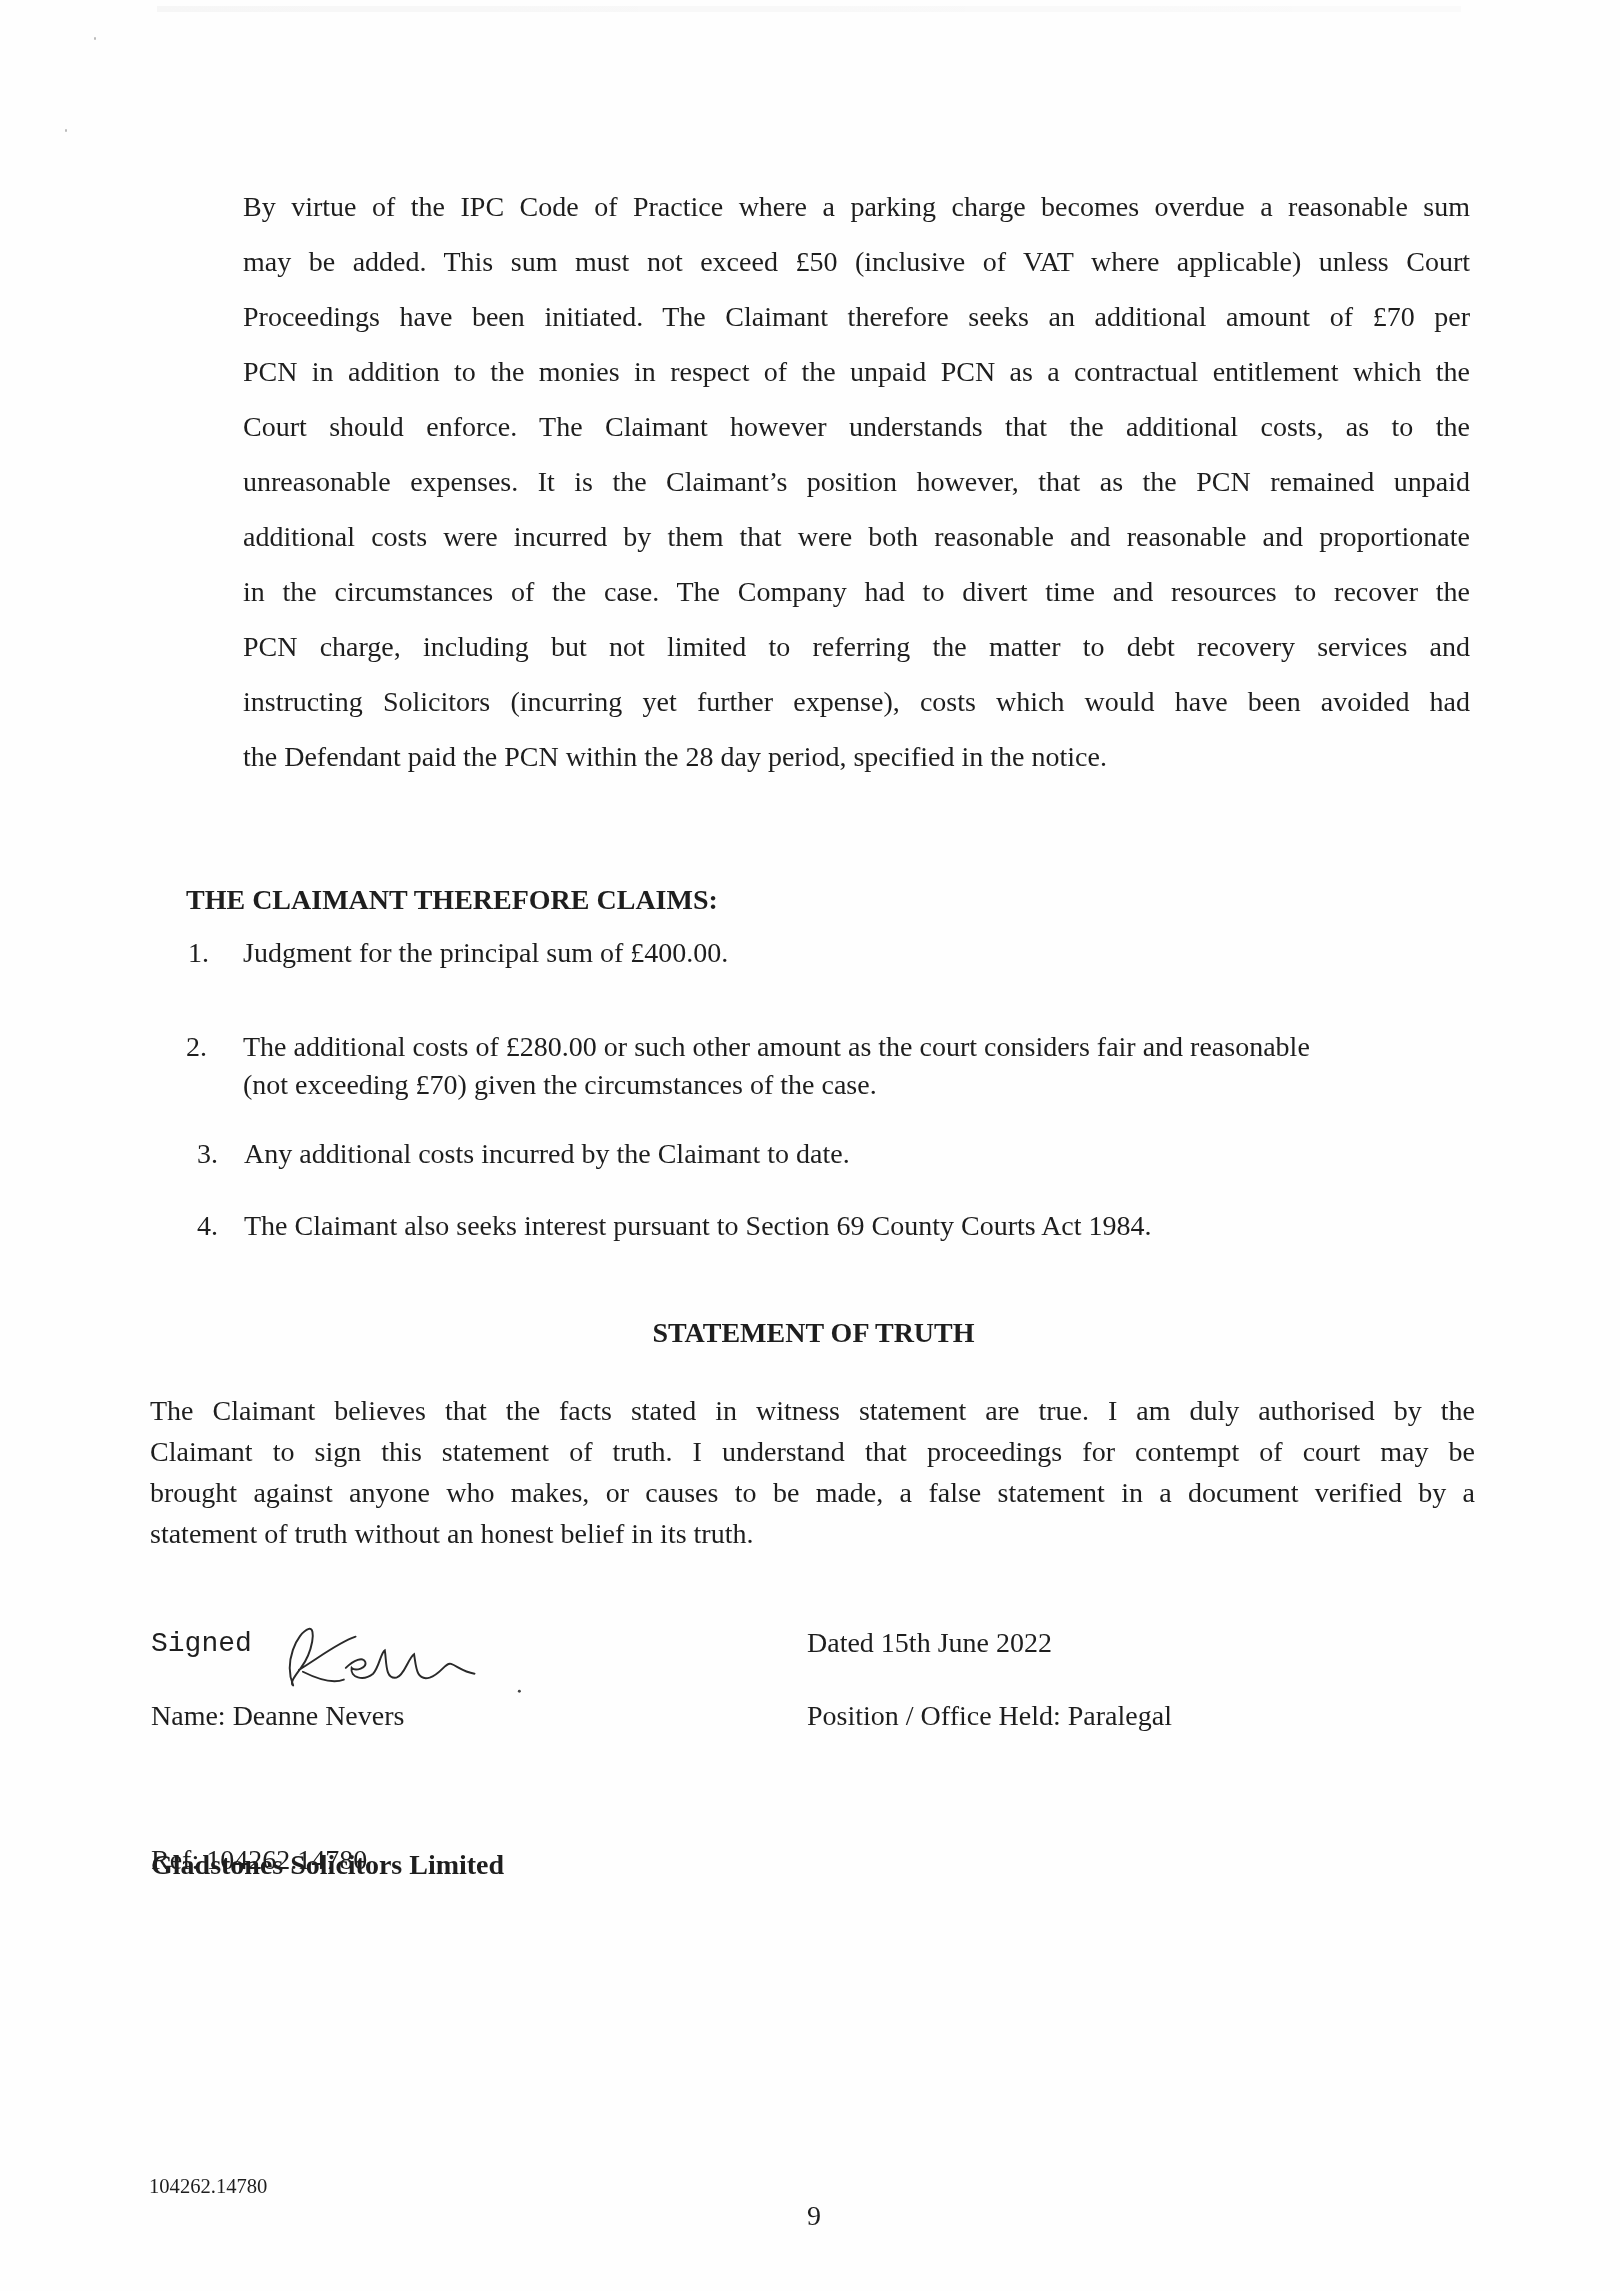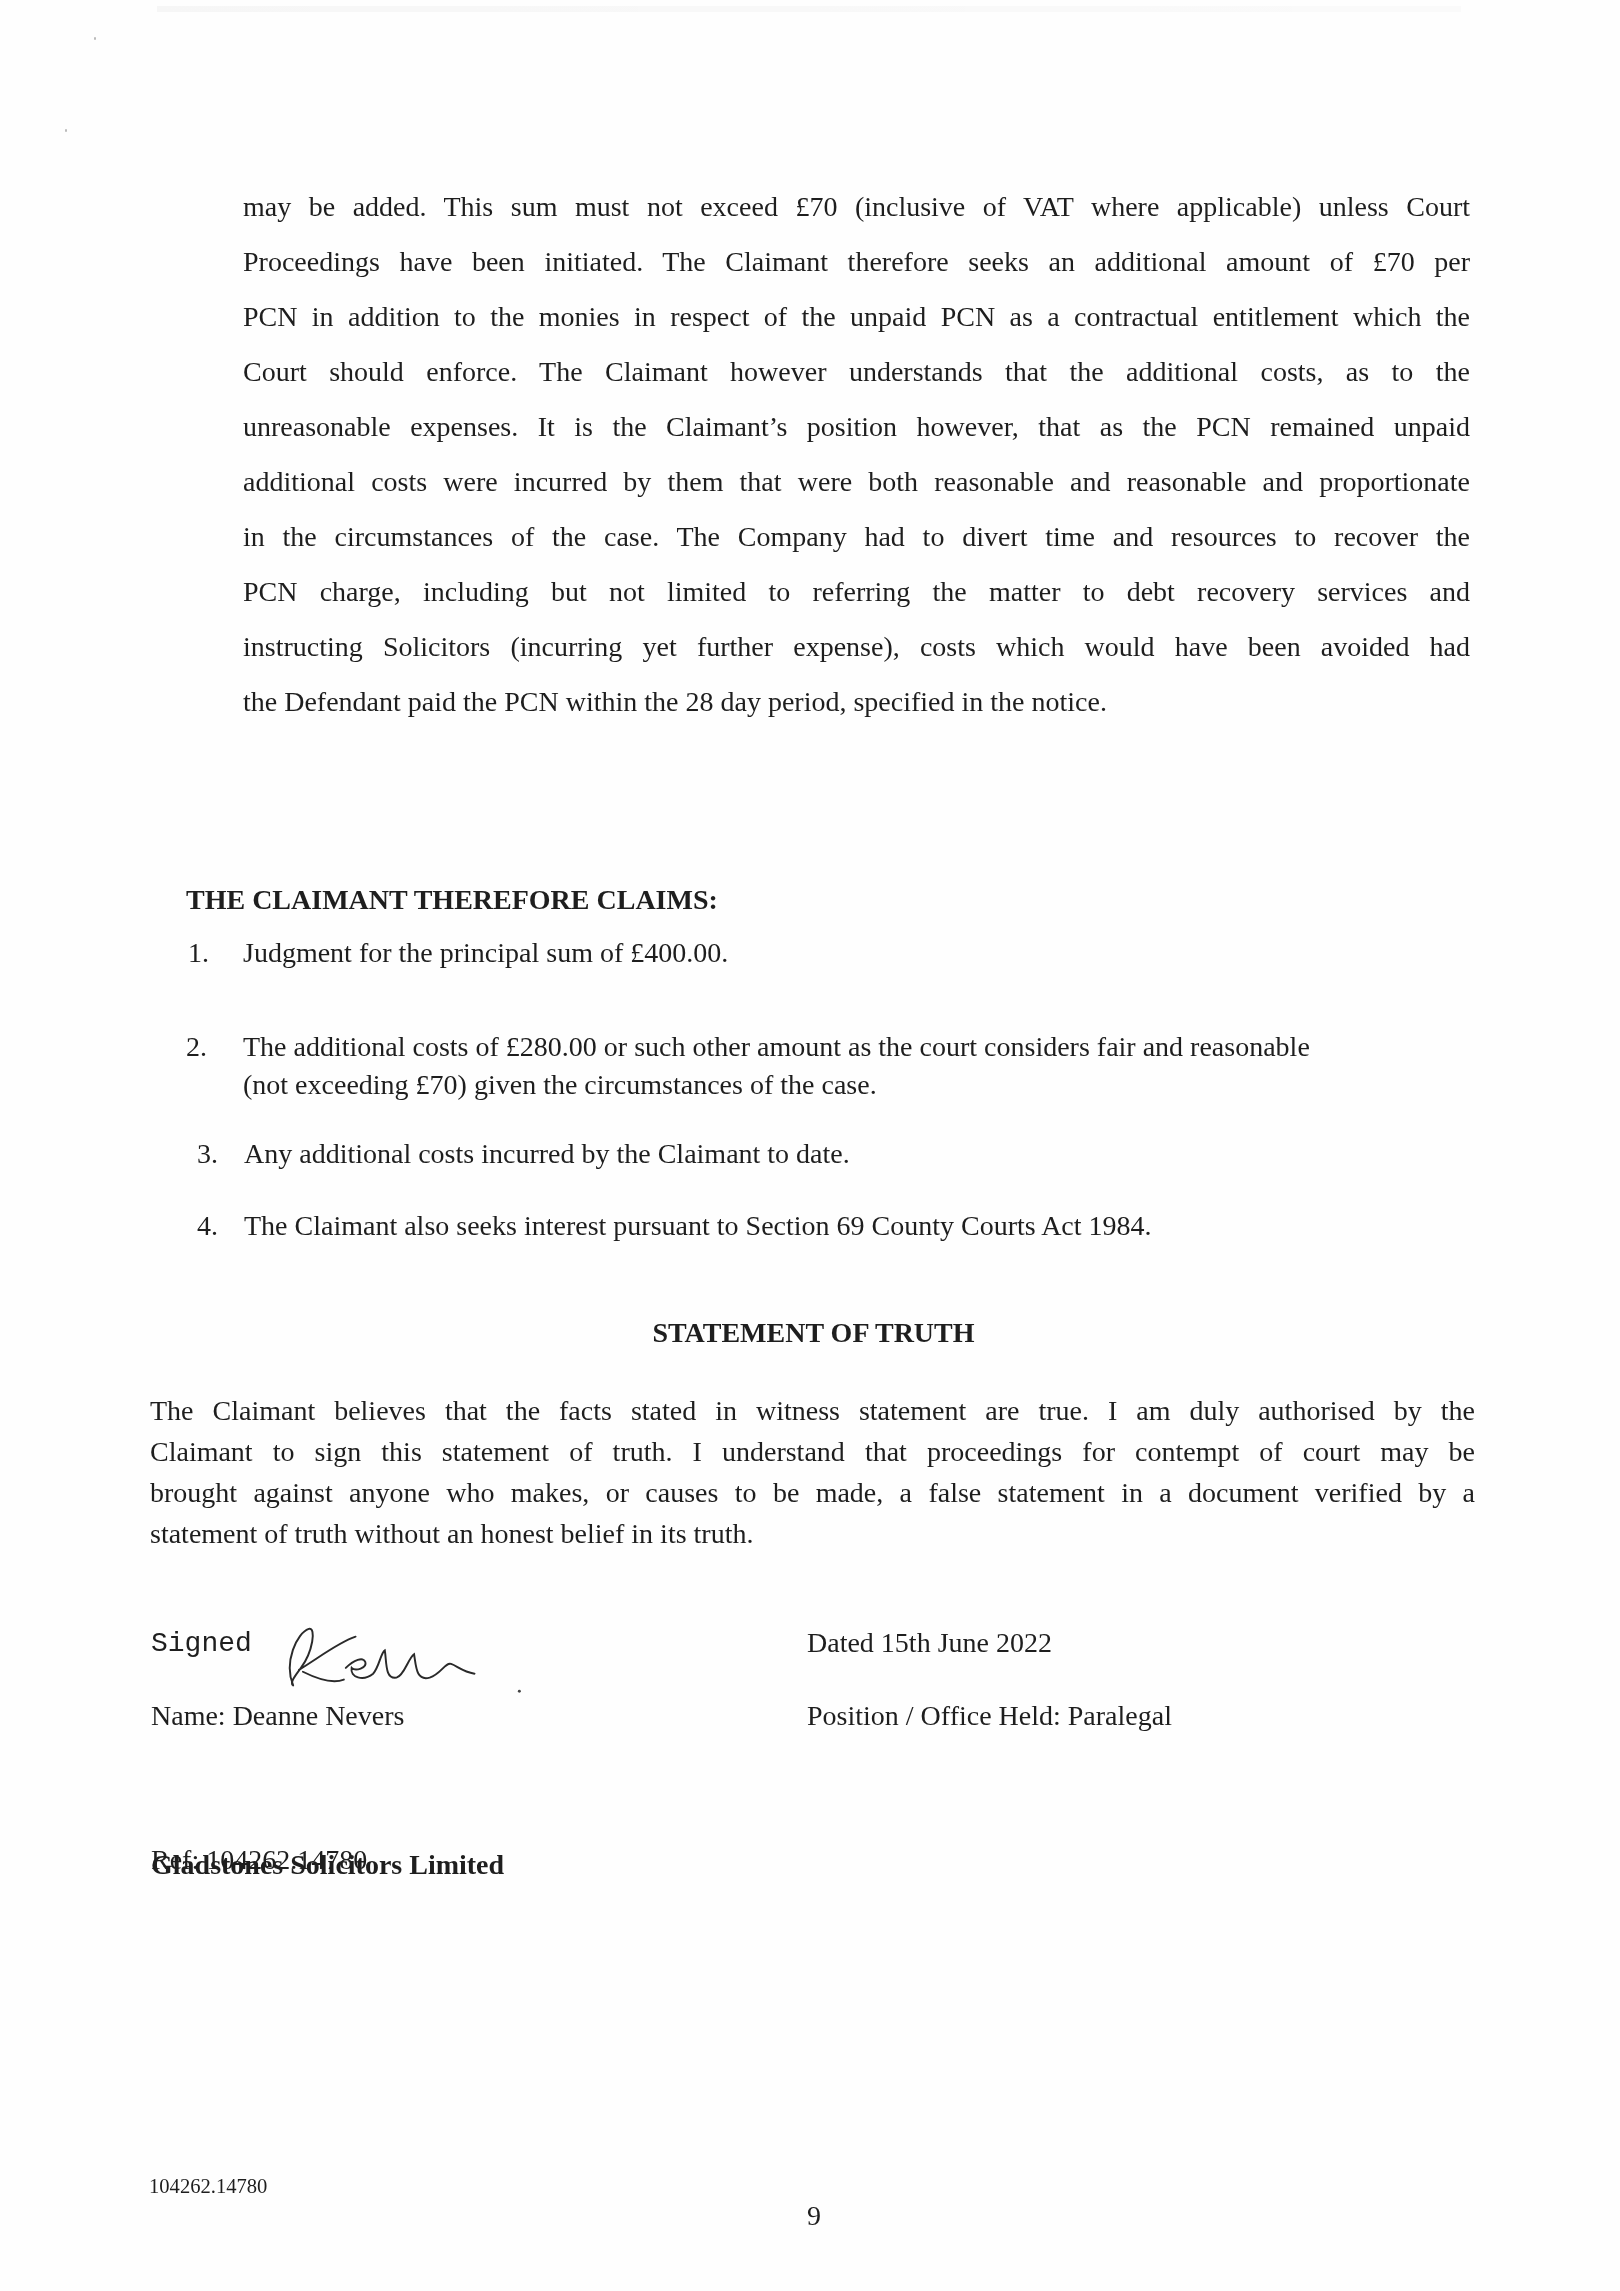--- a/index.html
+++ b/index.html
@@ -117,21 +117,22 @@
 </head>
 <body>
 
 <div class="page">
 
   <div class="bleed"></div>
   <div class="speck" style="left:94px;top:37px;"></div>
   <div class="speck" style="left:65px;top:129px;"></div>
 
   <div class="para">
-    <span class="line">may be added. This sum must not exceed £70 (inclusive of VAT where applicable) unless Court</span>
+    <span class="line">By virtue of the IPC Code of Practice where a parking charge becomes overdue a reasonable sum</span>
+    <span class="line">may be added. This sum must not exceed £50 (inclusive of VAT where applicable) unless Court</span>
     <span class="line">Proceedings have been initiated.  The Claimant therefore seeks an additional amount of £70 per</span>
     <span class="line">PCN in addition to the monies in respect of the unpaid PCN as a contractual entitlement which the</span>
     <span class="line">Court should enforce. The Claimant however understands that the additional costs, as to the</span>
     <span class="line">unreasonable expenses. It is the Claimant’s position however, that as the PCN remained unpaid</span>
     <span class="line">additional costs were incurred by them that were both reasonable and reasonable and proportionate</span>
     <span class="line">in the circumstances of the case. The Company had to divert time and resources to recover the</span>
     <span class="line">PCN charge, including but not limited to referring the matter to debt recovery services and</span>
     <span class="line">instructing Solicitors (incurring yet further expense), costs which would have been avoided had</span>
     <span class="line last">the Defendant paid the PCN within the 28 day period, specified in the notice.</span>
   </div>

